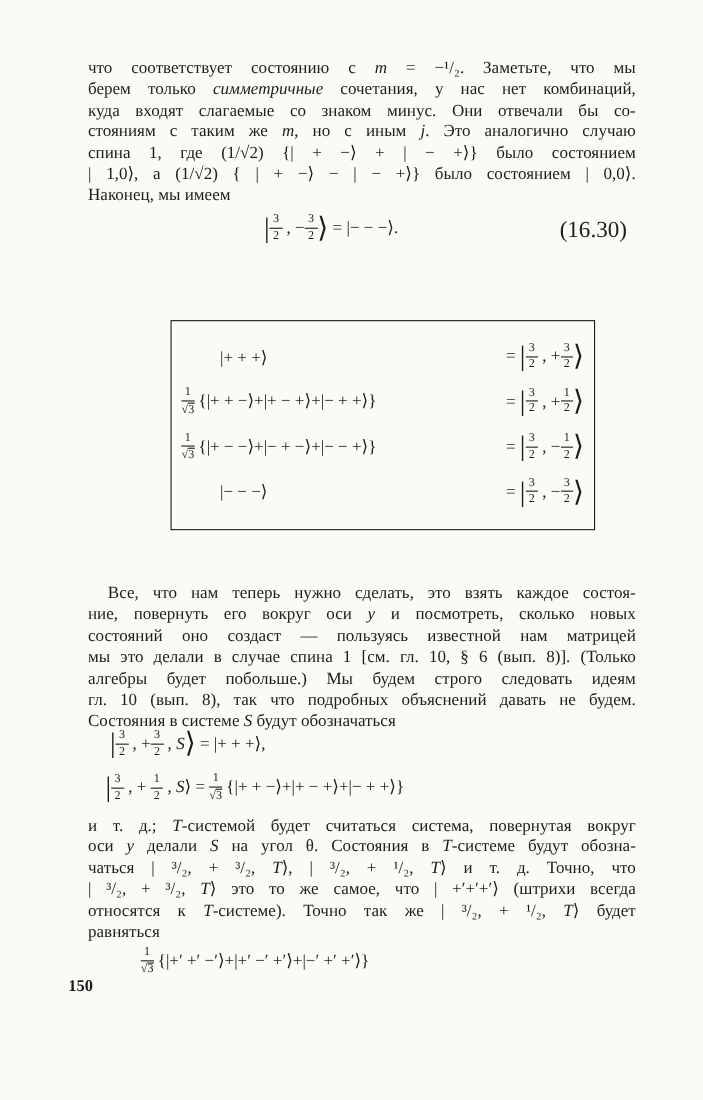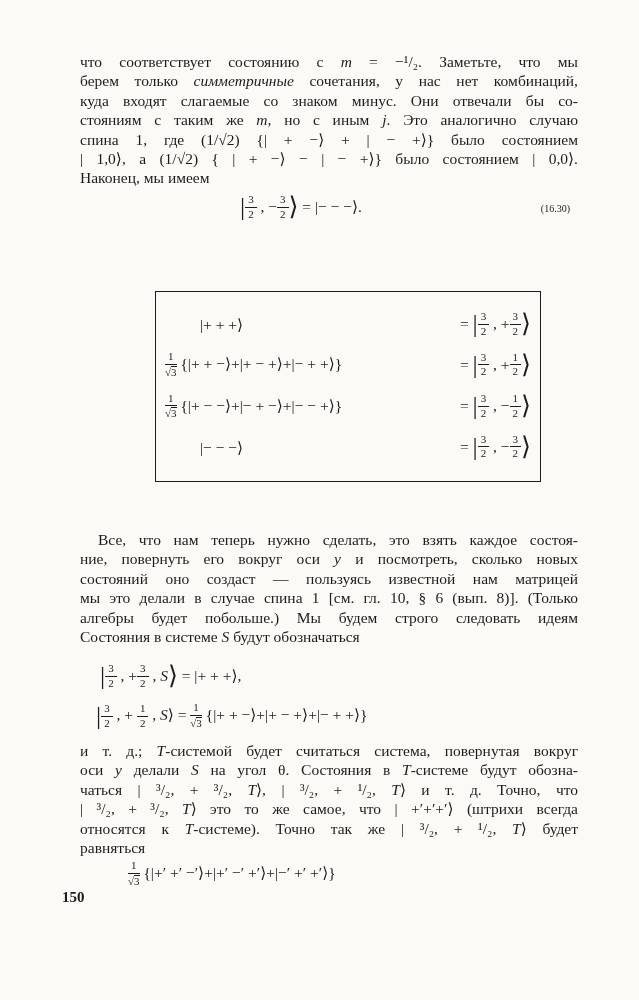--- a/index.html
+++ b/index.html
@@ -22,21 +22,21 @@
   .math{font-size:15.5px; white-space:nowrap;}
   .frac{display:inline-block; vertical-align:middle; text-align:center;
         font-size:71%; line-height:1.05; position:relative; top:-1px;}
   .frac .num{display:block; border-bottom:1px solid currentColor; padding:0 3px 1px;}
   .frac .den{display:block; padding-top:1px;}
   .ovl{border-top:1px solid currentColor; display:inline-block; line-height:1;}
   .big{font-size:165%; vertical-align:middle; line-height:0; position:relative; top:-1px;}
 
   
   .eqrow{position:absolute; left:80px; width:498px; display:flex; align-items:center;}
-  .eqnum{position:absolute; right:8px; font-size:10px;}
+  .eqnum{position:absolute; right:8px; font-size:21px;}
 
   
   .caption{position:absolute; left:80px; width:498px; height:20px;}
   .cap-left{position:absolute; left:40px; font-style:italic; font-size:14px;}
   .cap-mark{position:absolute; left:172px; top:2px; font-size:11px;
             font-family:"DejaVu Sans",sans-serif;}
   .cap-title{position:absolute; left:210px; font-size:12px; letter-spacing:2.5px;}
   .tbox{
     position:absolute; left:155px; top:291px; width:386px; height:191px;
     border:1.6px solid var(--ink); box-sizing:border-box;
@@ -90,20 +90,21 @@
         <span class="tright math"><span>= </span><span class="big">|</span><span class="frac"><span class="num">3</span><span class="den">2</span></span><span> , −</span><span class="frac"><span class="num">3</span><span class="den">2</span></span><span class="big">⟩</span></span>
       </div>
     </div>
 
   <div class="blk para indent-first" style="top:530px">
       <div class="line"><span>Все, что нам теперь нужно сделать, это взять каждое состоя-</span></div>
       <div class="line"><span>ние, повернуть его вокруг оси </span><i>y</i><span> и посмотреть, сколько новых</span></div>
       <div class="line"><span>состояний оно создаст — пользуясь известной нам матрицей</span></div>
       <div class="line"><span>мы это делали в случае спина 1 [см. гл. 10, § 6 (вып. 8)]. (Только</span></div>
       <div class="line"><span>алгебры будет побольше.) Мы будем строго следовать идеям</span></div>
+      <div class="line"><span>гл. 10 (вып. 8), так что подробных объяснений давать не будем.</span></div>
       <div class="line"><span>Состояния в системе </span><i>S</i><span> будут обозначаться</span></div>
     </div>
 
   <div class="eqrow" style="top:659px; height:36px">
     <span class="math" style="margin-left:20px"><span class="big">|</span><span class="frac"><span class="num">3</span><span class="den">2</span></span><span> , +</span><span class="frac"><span class="num">3</span><span class="den">2</span></span><span> , </span><i>S</i><span class="big">⟩</span><span> = |+ + +⟩,</span></span>
   </div>
   <div class="eqrow" style="top:695px; height:44px">
     <span class="math" style="margin-left:16px"><span class="big">|</span><span class="frac"><span class="num">3</span><span class="den">2</span></span><span> , + </span><span class="frac"><span class="num">1</span><span class="den">2</span></span><span> , </span><i>S</i><span>⟩ = </span><span class="frac"><span class="num">1</span><span class="den"><span>√</span><span class="ovl">3</span></span></span><span> {|+ + −⟩+|+ − +⟩+|− + +⟩}</span></span>
   </div>
 

